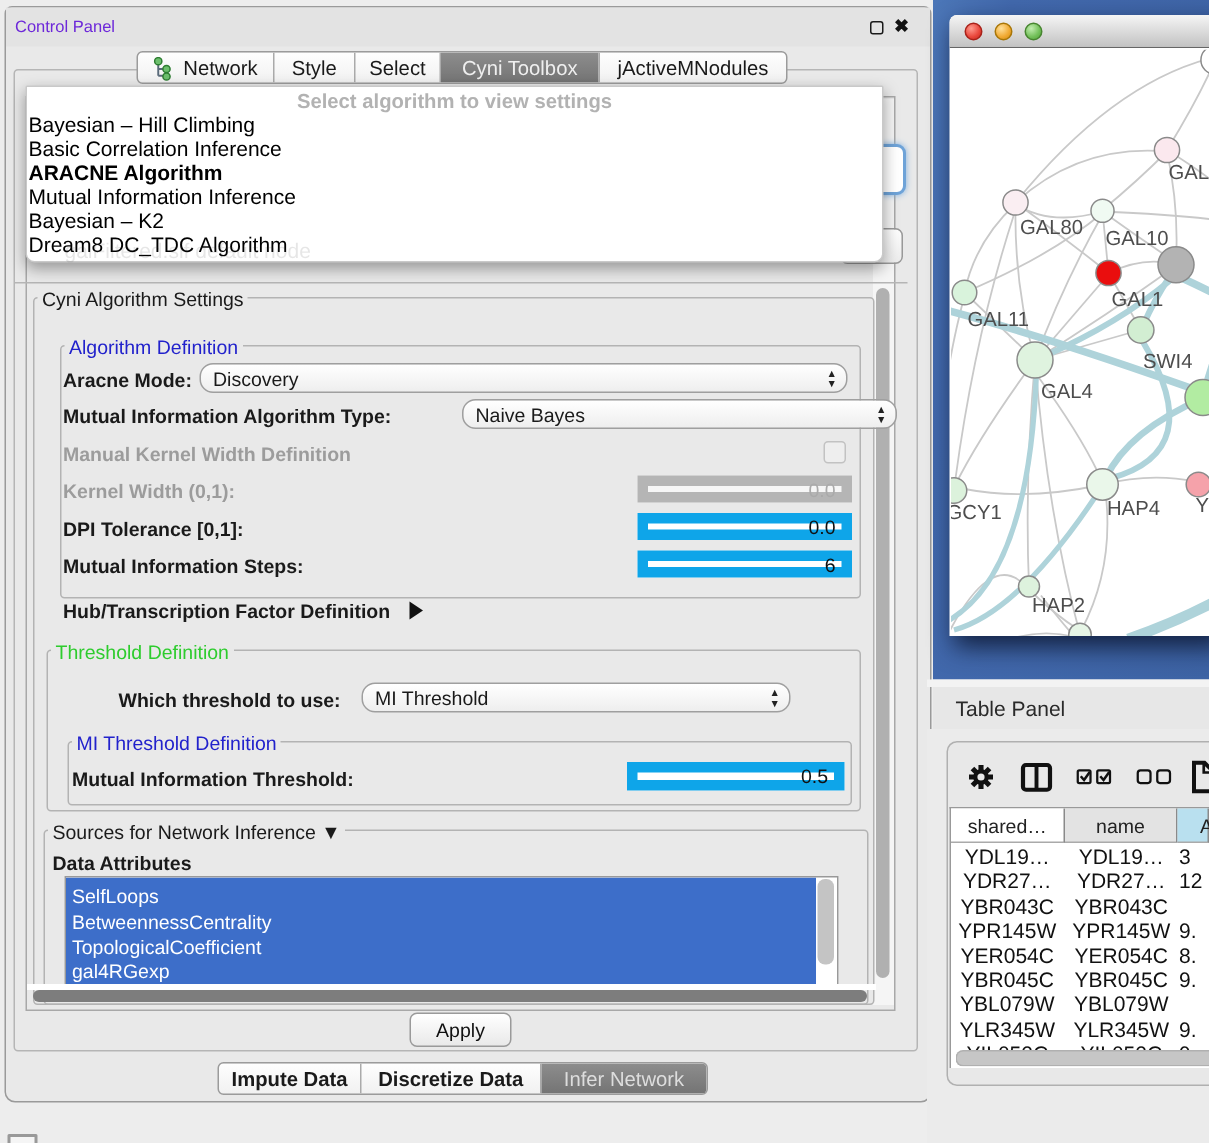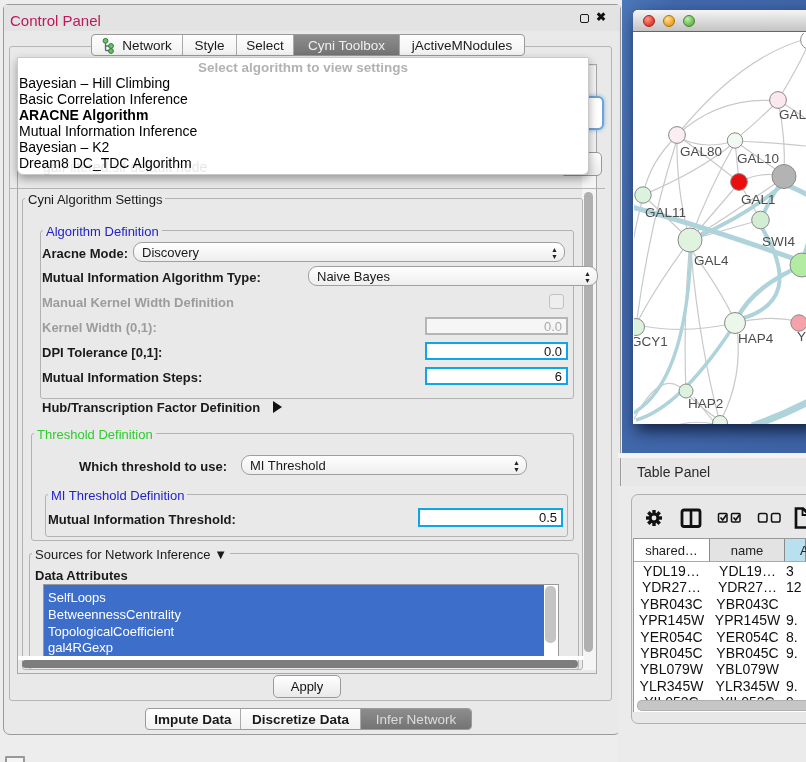--- a/index.html
+++ b/index.html
@@ -3,21 +3,21 @@
 <meta charset="utf-8">
 <style>
 html,body{margin:0;padding:0;}
 body{width:806px;height:762px;position:relative;overflow:hidden;
   font-family:"Liberation Sans",sans-serif;background:#ededed;}
 .abs{position:absolute;}
 .b{font-weight:bold;}
 
 #cpwin{left:3px;top:4px;width:618px;height:731px;background:#e9e9e9;
   border:1px solid #9a9a9a;border-radius:5px 5px 7px 7px;box-sizing:border-box;}
-#cptitle{left:10px;top:12px;font-size:15px;color:#be185d;}
+#cptitle{left:10px;top:12px;font-size:11px;color:#6d28d9;}
 #icoSquare{left:580px;top:14px;width:7px;height:7px;border:1.5px solid #1a1a1a;border-radius:2px;}
 #icoX{left:596px;top:10px;font-size:12px;font-weight:bold;color:#111;}
 
 .seg{position:absolute;display:flex;z-index:6;border:1px solid #9b9b9b;border-radius:4px;
   background:linear-gradient(#fefefe,#f1f1f1);overflow:hidden;}
 .seg>div{display:flex;align-items:center;justify-content:center;font-size:13.5px;color:#1a1a1a;
   border-right:1px solid #aaa;white-space:nowrap;}
 .seg>div:last-child{border-right:none;}
 .seg>div.sel{background:linear-gradient(#8d8d8d,#747474);color:#efefef;}
 #toptabs{left:91px;top:34px;height:20px;}
@@ -31,21 +31,21 @@
 #vtrack{left:582px;top:66px;width:14px;height:604px;background:#f5f5f5;}
 #vthumb{left:584px;top:192px;width:9px;height:460px;background:#b0b0b0;border-radius:5px;}
 
 .group{position:absolute;border:1px solid #b3b3b3;border-radius:3px;}
 .gtitle{position:absolute;background:#e9e9e9;padding:0 3px;font-size:13px;white-space:nowrap;}
 .lbl{position:absolute;font-size:13px;font-weight:bold;color:#1a1a1a;white-space:nowrap;}
 .combo{position:absolute;background:linear-gradient(#ffffff,#eeeeee);border:1px solid #9f9f9f;
   border-radius:9px;font-size:13px;color:#1a1a1a;display:flex;align-items:center;
   padding-left:8px;box-sizing:border-box;}
 .carets{position:absolute;right:6px;top:3px;font-size:7px;line-height:7px;color:#222;text-align:center;}
-.field{position:absolute;background:#fff;border:2px solid #0ea5e9;font-size:13px;color:#111;
+.field{position:absolute;background:#fff;border:7px solid #0ea5e9;font-size:13px;color:#111;
   text-align:right;padding:0 4px;box-sizing:border-box;display:flex;align-items:center;justify-content:flex-end;}
 
 #popup{left:17px;top:57px;width:570px;height:116px;background:#fff;
   border:1px solid #c9c9c9;border-radius:1px 1px 6px 6px;
   box-shadow:0 4px 10px rgba(0,0,0,0.35);z-index:30;}
 #popup .ph{position:absolute;left:0;top:2px;width:100%;text-align:center;color:#b2b2b2;font-size:13.5px;font-weight:bold;}
 #popup .it{position:absolute;left:1px;font-size:14px;color:#000;white-space:nowrap;}
 
 #attrlist{left:43px;top:584px;width:514px;height:72px;background:#fff;border:1px solid #999;overflow:hidden;}
 #attrsel{position:absolute;left:0;top:0;width:500px;height:72px;background:#3d6ec9;}

